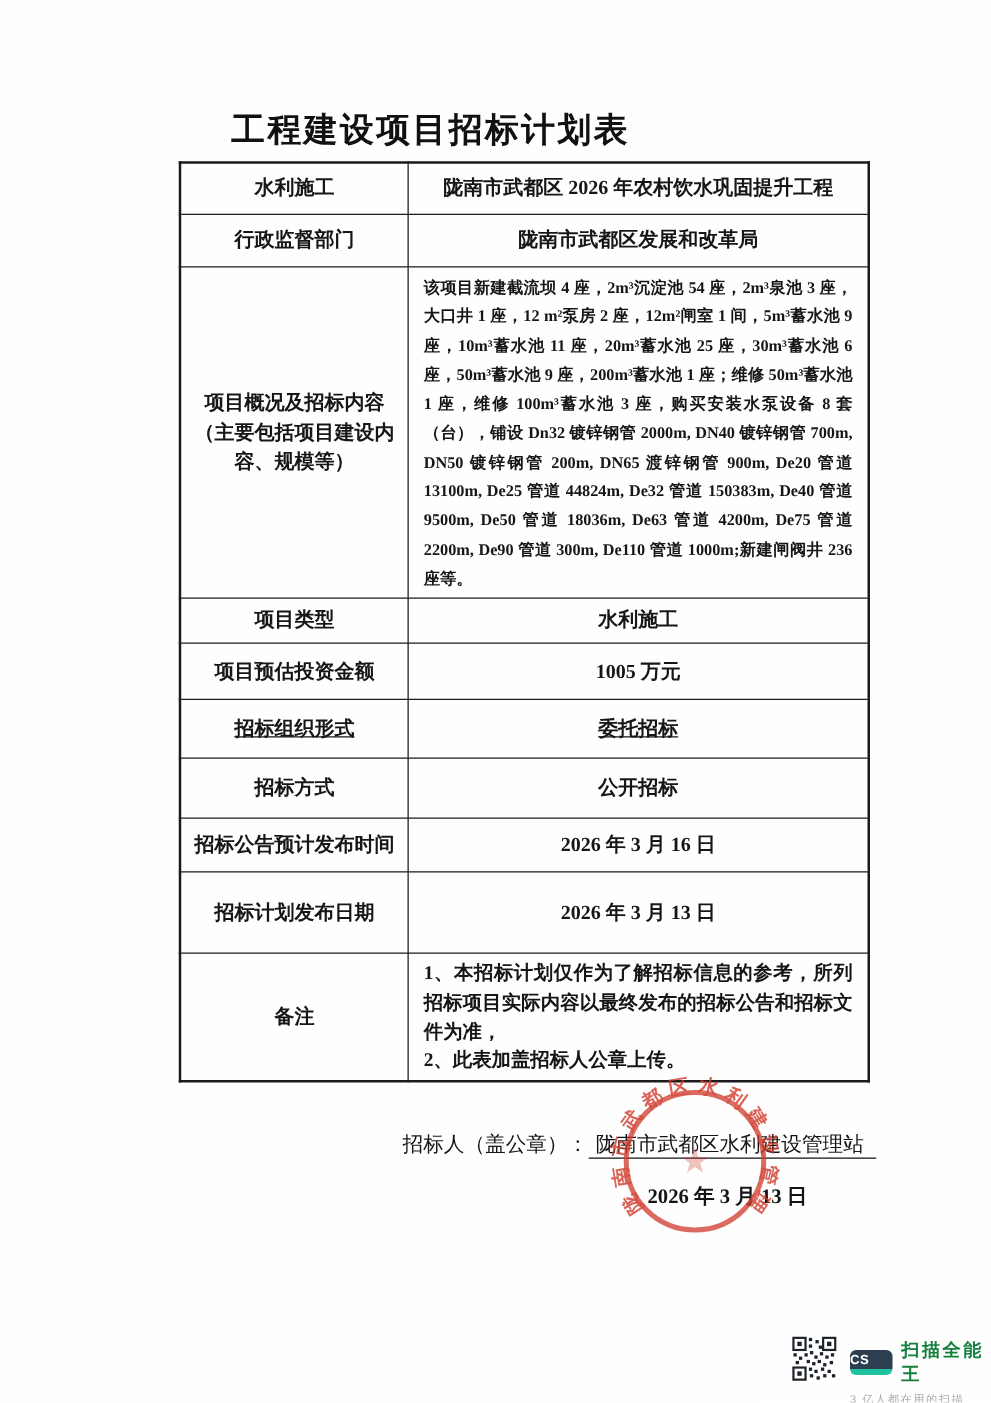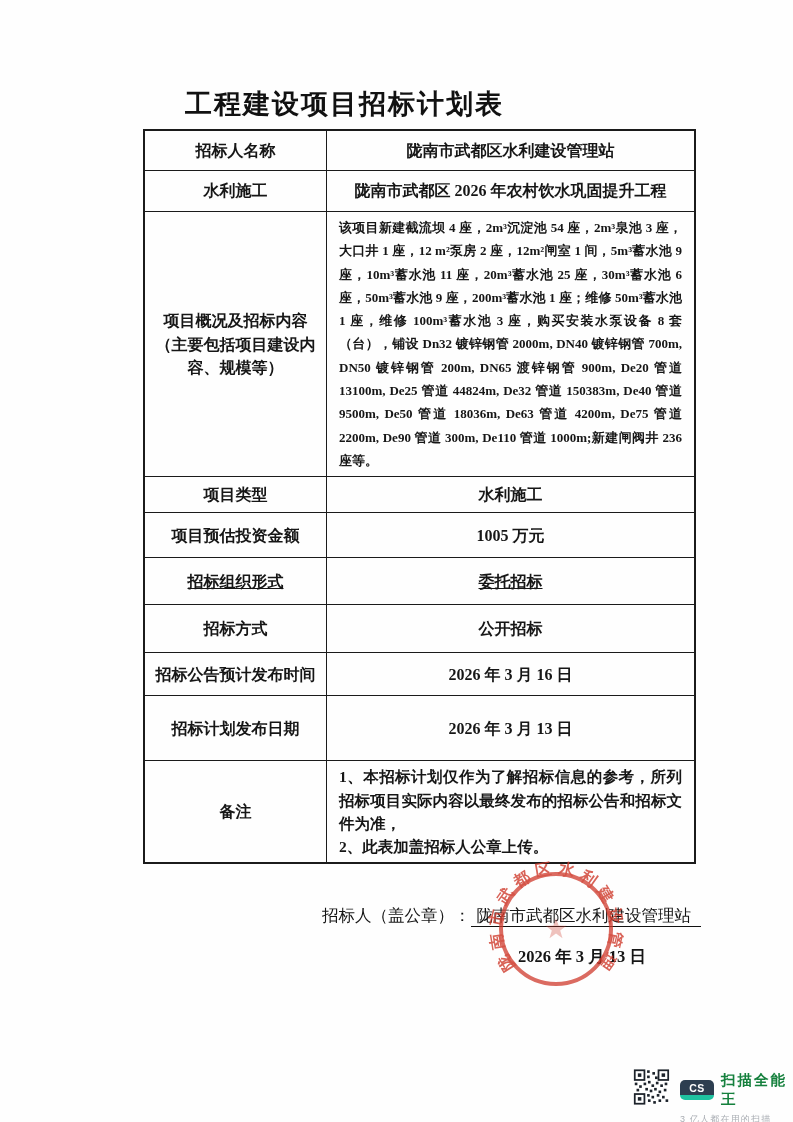--- a/index.html
+++ b/index.html
@@ -30,42 +30,42 @@
   .sig-date{position:absolute;left:518px;top:946px;font-size:16.5px;font-weight:600;z-index:1;}
 
   .stamp{position:absolute;left:483px;top:856px;width:146px;height:146px;z-index:2;
     opacity:.88;pointer-events:none;}
 
   .scan-footer{position:absolute;left:633px;top:1066px;display:flex;align-items:flex-start;
     font-family:"Liberation Sans","DejaVu Sans",sans-serif;}
   .qr{width:42px;height:42px;display:block;}
   .brand-col{margin-left:10px;padding-top:5px;}
   .brand-row{display:flex;align-items:center;}
-  .cs-badge{width:39px;height:20px;border-radius:5px;display:flex;align-items:center;justify-content:center;
+  .cs-badge{width:39px;height:20px;border-radius:5px;display:flex;align-items:center;
     background:linear-gradient(180deg,#2d3e50 0%,#2d3e50 76%,#1fc2a0 76%,#1fc2a0 100%);
     color:#fff;font-size:10.5px;font-weight:bold;letter-spacing:.5px;line-height:1;padding-bottom:3px;box-sizing:border-box;}
   .brand-name{margin-left:7px;font-size:14.5px;font-weight:bold;color:#15803d;letter-spacing:2px;}
   .tagline{margin-top:4px;font-size:9px;color:#a9adb3;letter-spacing:1.2px;}
 </style>
 </head>
 <body>
 
 <div class="page">
 
   <h1 class="doc-title">工程建设项目招标计划表</h1>
 
   <table class="plan">
     <tbody>
-      <tr class="r0">
-        <td class="lbl">招标人名称</td>
-        <td class="val">陇南市武都区水利建设管理站</td>
-      </tr>
       <tr class="r1">
         <td class="lbl">水利施工</td>
         <td class="val">陇南市武都区 2026 年农村饮水巩固提升工程</td>
+      </tr>
+      <tr class="r2">
+        <td class="lbl">行政监督部门</td>
+        <td class="val">陇南市武都区发展和改革局</td>
       </tr>
       <tr class="r4">
         <td class="lbl">项目概况及招标内容（主要包括项目建设内容、规模等）</td>
         <td class="val val-left">该项目新建截流坝 4 座，2m³沉淀池 54 座，2m³泉池 3 座，大口井 1 座，12 m²泵房 2 座，12m²闸室 1 间，5m³蓄水池 9 座，10m³蓄水池 11 座，20m³蓄水池 25 座，30m³蓄水池 6 座，50m³蓄水池 9 座，200m³蓄水池 1 座；维修 50m³蓄水池 1 座，维修 100m³蓄水池 3 座，购买安装水泵设备 8 套（台），铺设 Dn32 镀锌钢管 2000m, DN40 镀锌钢管 700m, DN50 镀锌钢管 200m, DN65 渡锌钢管 900m, De20 管道 13100m, De25 管道 44824m, De32 管道 150383m, De40 管道 9500m, De50 管道 18036m, De63 管道 4200m, De75 管道 2200m, De90 管道 300m, De110 管道 1000m;新建闸阀井 236 座等。</td>
       </tr>
       <tr class="r5">
         <td class="lbl">项目类型</td>
         <td class="val">水利施工</td>
       </tr>
       <tr class="r6">

